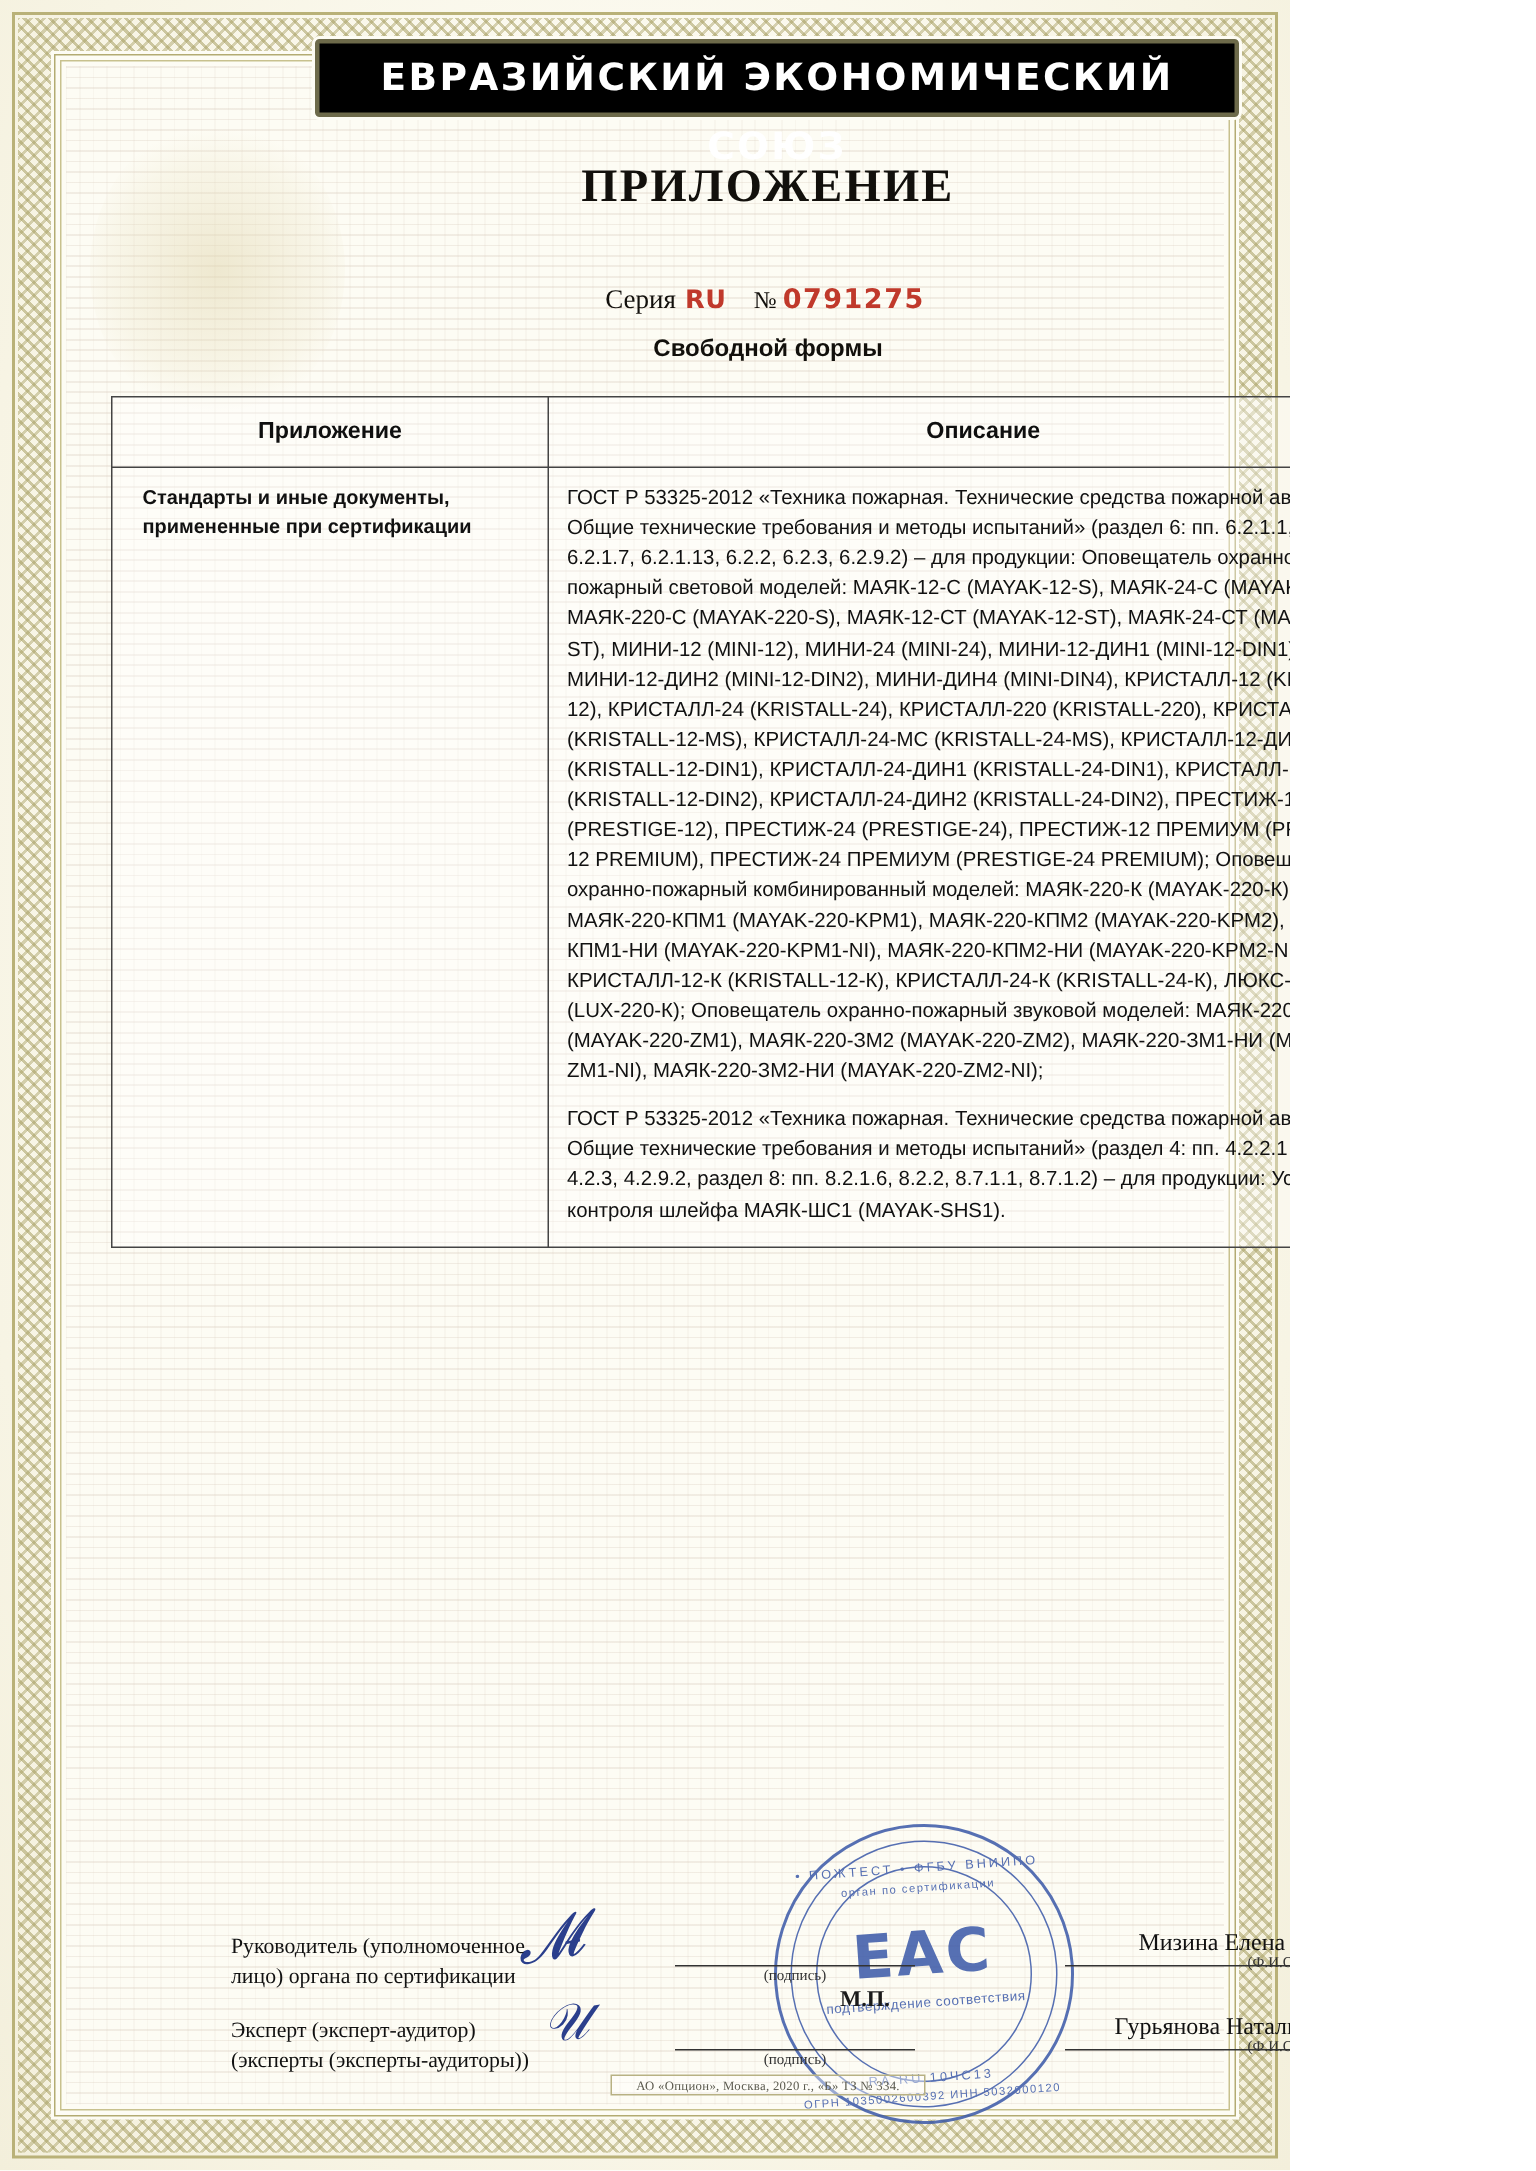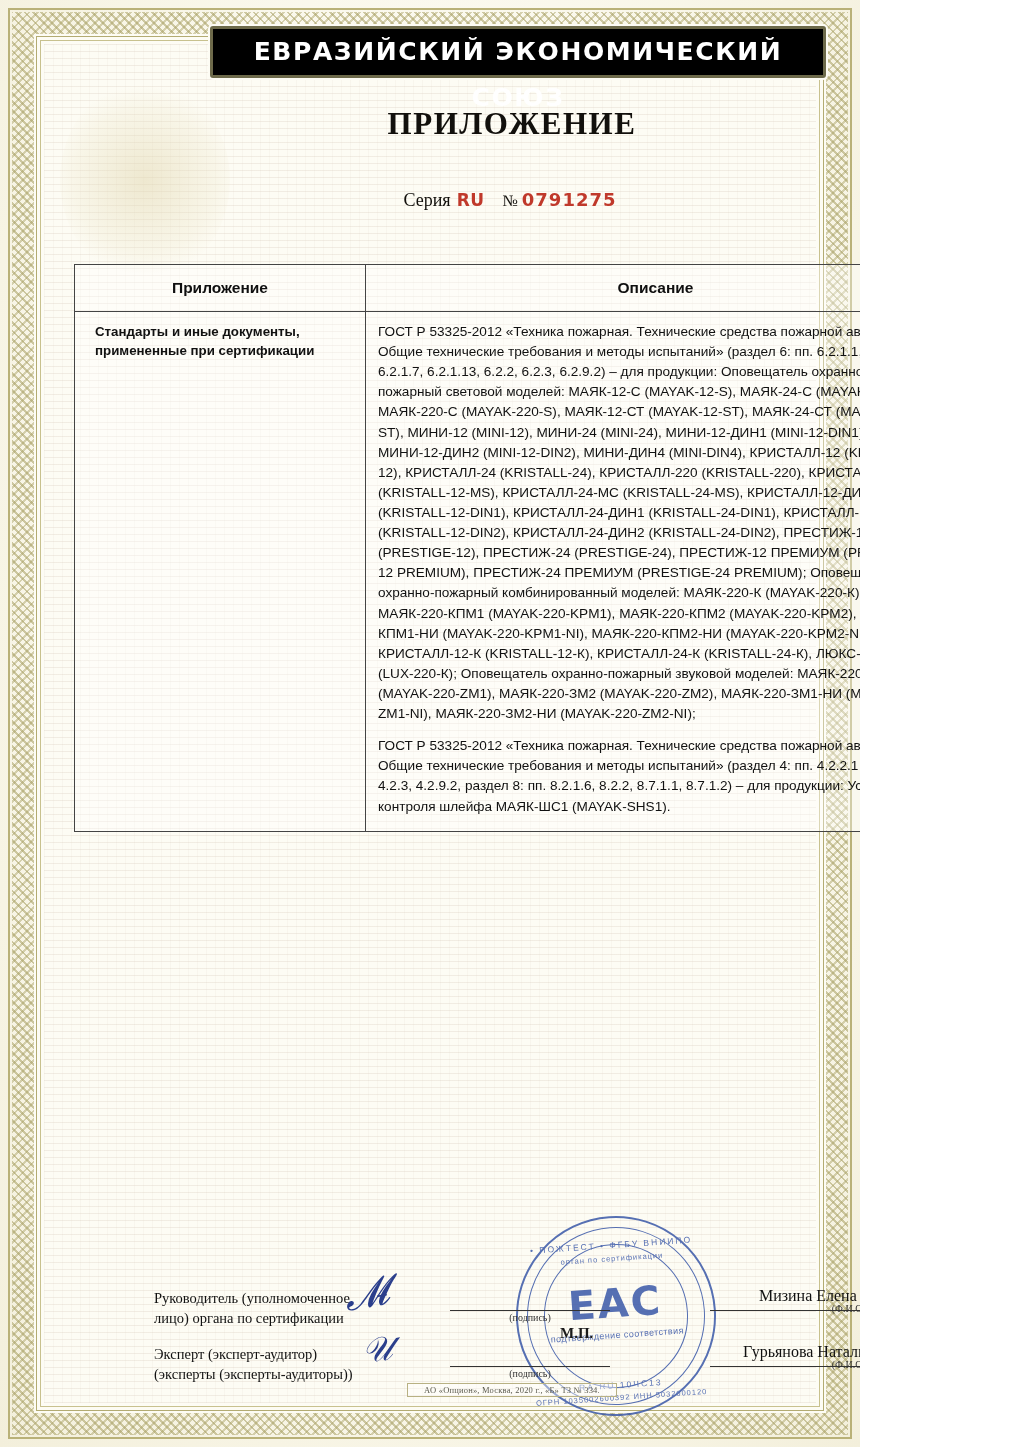--- a/index.html
+++ b/index.html
@@ -386,20 +386,21 @@
       <div class="banner">ЕВРАЗИЙСКИЙ ЭКОНОМИЧЕСКИЙ СОЮЗ</div>
     </div>
 
     <div class="title">ПРИЛОЖЕНИЕ</div>
 
 
     <div class="series-row">
       <span class="ser-label">Серия</span><span class="ser-val">RU</span><span class="num-sym">№</span><span class="num-val">0791275</span>
     </div>
 
+    <div class="form-line">Свободной формы</div>
 
     <table class="main">
       <thead>
         <tr>
           <th class="col1">Приложение</th>
           <th>Описание</th>
         </tr>
       </thead>
       <tbody>
         <tr>

